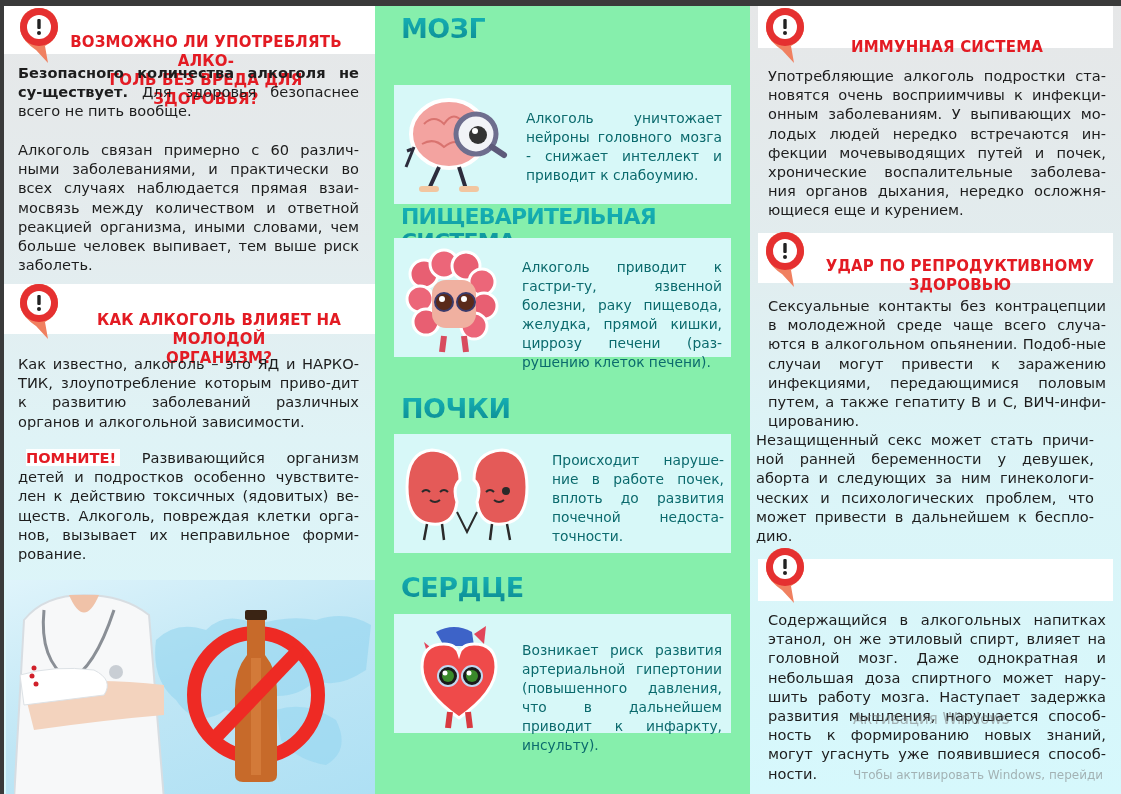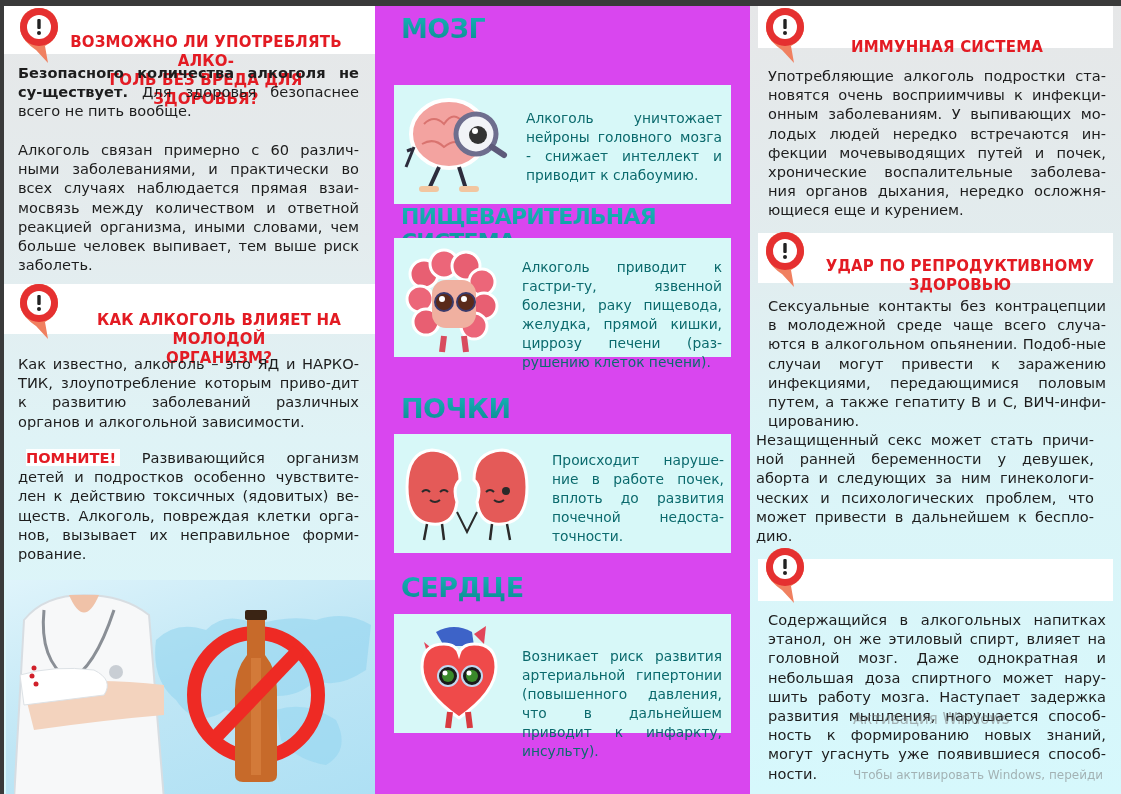--- a/index.html
+++ b/index.html
@@ -4,21 +4,21 @@
 <style>
   * { box-sizing: border-box; margin: 0; padding: 0; }
   html, body { width: 1121px; height: 794px; overflow: hidden; background: #3a3a3a; }
   body { font-family: "DejaVu Sans", sans-serif; position: relative; }
 
   .page { position: absolute; left: 0; top: 0; width: 1121px; height: 794px; }
 
   
   .col { position: absolute; top: 6px; bottom: 0; overflow: hidden; }
   .col-left { left: 4px; width: 371px; background: linear-gradient(180deg, #e6e7e8 0%, #e4ecee 30%, #dff3f6 55%, #d8f7fb 100%); }
-  .col-mid { left: 375px; width: 375px; background: #d946ef; top: 6px; }
+  .col-mid { left: 375px; width: 375px; background: #86efac; top: 6px; }
   .col-right { left: 750px; width: 371px; background: linear-gradient(180deg, #e6e7e8 0%, #e2ecee 30%, #dcf4f7 55%, #d6f8fc 100%); }
 
   
   .alert-head {
     position: absolute; left: 0; right: 0; background: #ffffff;
     display: flex; align-items: center;
   }
   .pin {
     position: absolute; width: 42px; height: 58px;
   }
@@ -209,21 +209,21 @@
         <path d="M10 20 L22 30 L14 34 Z" fill="#e2465a"></path>
         <path d="M45 96 Q8 70 8 45 Q8 22 30 22 Q42 22 45 32 Q48 22 60 22 Q82 22 82 45 Q82 70 45 96 Z" fill="#ef4a4a" stroke="#fff" stroke-width="3"></path>
         <circle cx="34" cy="54" r="10" fill="#1a1a1a" stroke="#c0d8f0" stroke-width="2"></circle>
         <circle cx="58" cy="54" r="10" fill="#1a1a1a" stroke="#c0d8f0" stroke-width="2"></circle>
         <circle cx="34" cy="54" r="6" fill="#3a8a2a"></circle>
         <circle cx="58" cy="54" r="6" fill="#3a8a2a"></circle>
         <circle cx="31" cy="51" r="2.5" fill="#fff"></circle>
         <circle cx="55" cy="51" r="2.5" fill="#fff"></circle>
         <path d="M36 90 L34 106 M54 90 L56 106" stroke="#d83a40" stroke-width="6"></path>
       </svg>
-      <div class="organ-text" style="left:128px; top:33px; width:200px;">Возникает риск развития артериальной гипертонии (повышенного давления, что в дальнейшем приводит к инфаркту, инсульту).</div>
+      <div class="organ-text" style="left:128px; top:27px; width:200px;">Возникает риск развития артериальной гипертонии (повышенного давления, что в дальнейшем приводит к инфаркту, инсульту).</div>
     </div>
   </div>
 
   <div class="col col-right">
 
     <div class="alert-head" style="top:0; height:42px; left:8px; right:8px;"></div>
     <svg class="pin" style="left:14px; top:0px;" viewBox="0 0 42 58">
       <path d="M21 2 C9 2 2 11 2 21 C2 32 12 40 18 44 L30 57 L27 40 C35 36 40 29 40 21 C40 11 33 2 21 2 Z" fill="#f08060"></path>
       <circle cx="21" cy="21" r="19" fill="#e53030"></circle>
       <circle cx="21" cy="21" r="12" fill="#ffffff"></circle>

